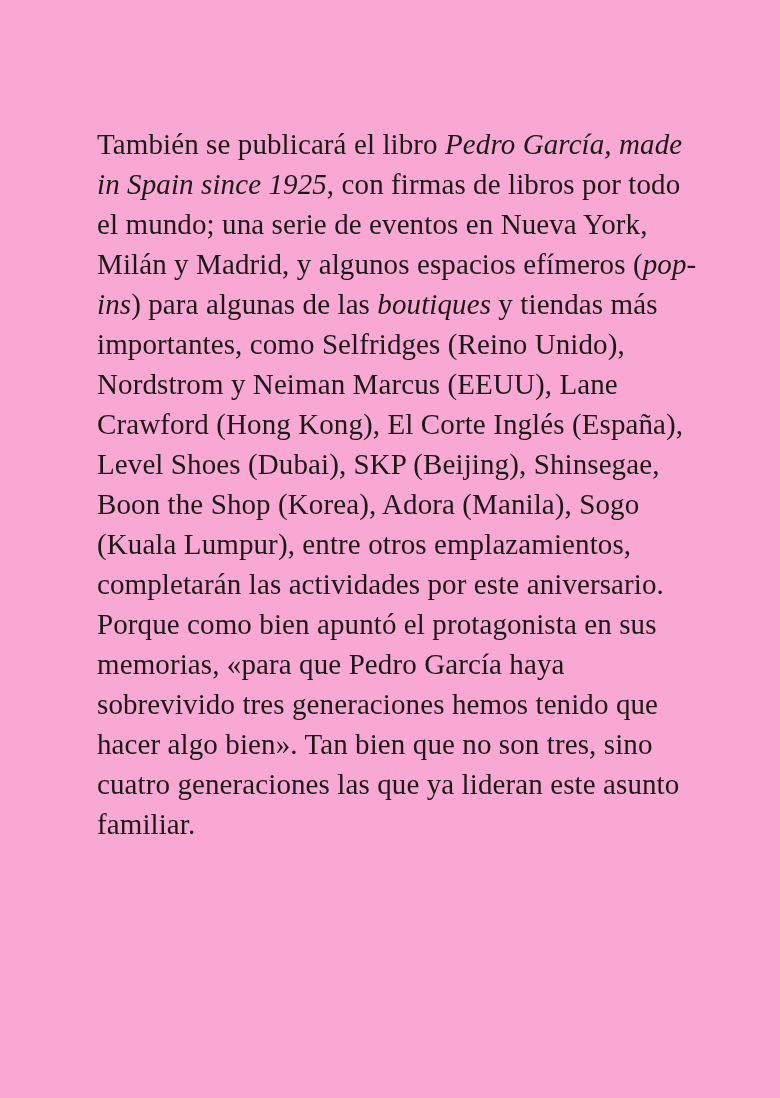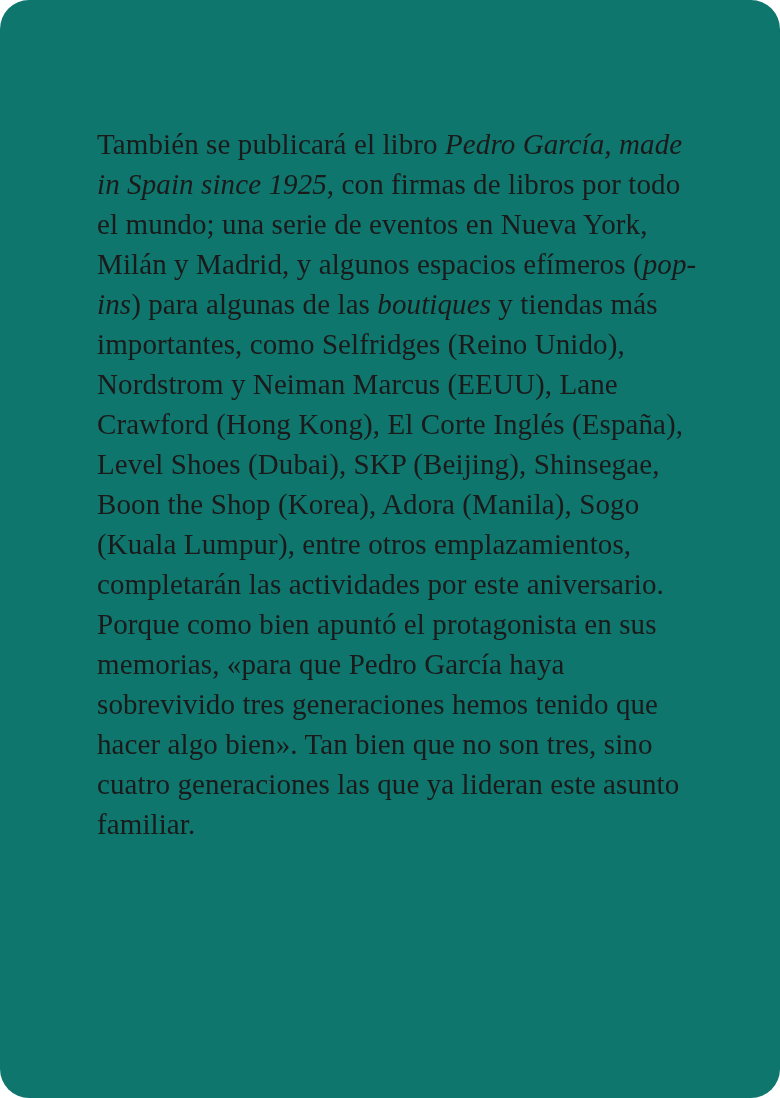--- a/index.html
+++ b/index.html
@@ -33,15 +33,15 @@
     text-align: left;
     -webkit-font-smoothing: antialiased;
   }
   .body-paragraph em {
     font-style: italic;
   }
 </style>
 </head>
 <body>
 
-<div class="page" style="background: #0f766e; border-radius: 29px;">
+<div class="page" style="background: #f9a8d4;">
   <p class="body-paragraph" style="color: rgb(26, 26, 26);"><span>También se publicará el libro </span><em>Pedro García, made in Spain since 1925</em><span>, con firmas de libros por todo el mundo; una serie de eventos en Nueva York, Milán y Madrid, y algunos espacios efímeros (</span><em>pop-ins</em><span>) para algunas de las </span><em>boutiques</em><span> y tiendas más importantes, como Selfridges (Reino Unido), Nordstrom y Neiman Marcus (EEUU), Lane Crawford (Hong Kong), El Corte Inglés (España), Level Shoes (Dubai), SKP (Beijing), Shinsegae, Boon the Shop (Korea), Adora (Manila), Sogo (Kuala Lumpur), entre otros emplazamientos, completarán las actividades por este aniversario. Porque como bien apuntó el protagonista en sus memorias, «para que Pedro García haya sobrevivido tres generaciones hemos tenido que hacer algo bien». Tan bien que no son tres, sino cuatro generaciones las que ya lideran este asunto familiar.</span></p>
 </div>
 
 </body></html>

